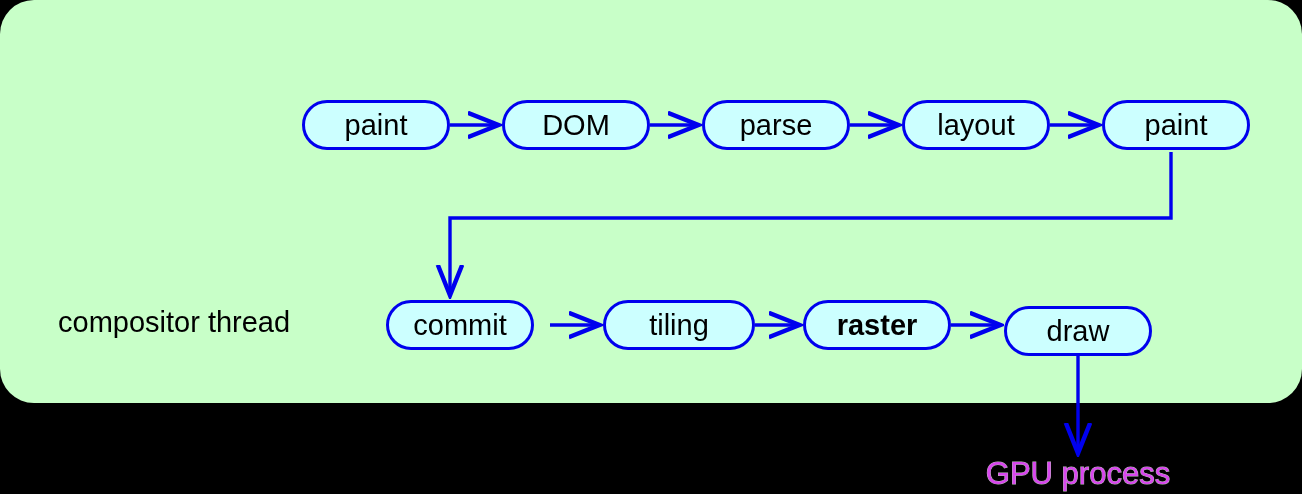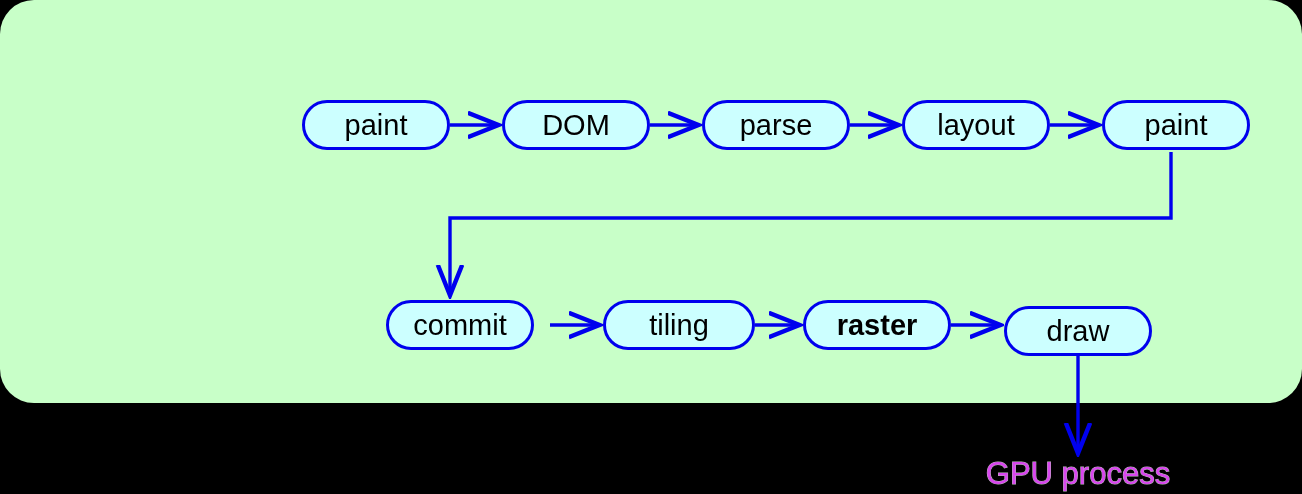--- a/index.html
+++ b/index.html
@@ -114,20 +114,21 @@
 </style>
 </head>
 <body>
 
 <div id="stage">
 
   <div class="panel"></div>
 
 
 
+  <div class="row-label" id="label-compositor-thread">compositor thread</div>
 
   <svg id="wires" viewBox="0 0 1302 494" width="1302" height="494">
     <defs>
       <marker id="ah" markerWidth="10" markerHeight="10" refX="8.6" refY="4" orient="auto" markerUnits="strokeWidth">
         <path d="M0,0.4 L9,4 L0,7.6" fill="none" stroke="#0000ee" stroke-width="1.3"></path>
       </marker>
     </defs>
 
     <g stroke="#0000ee" stroke-width="3.4" fill="none">
 

